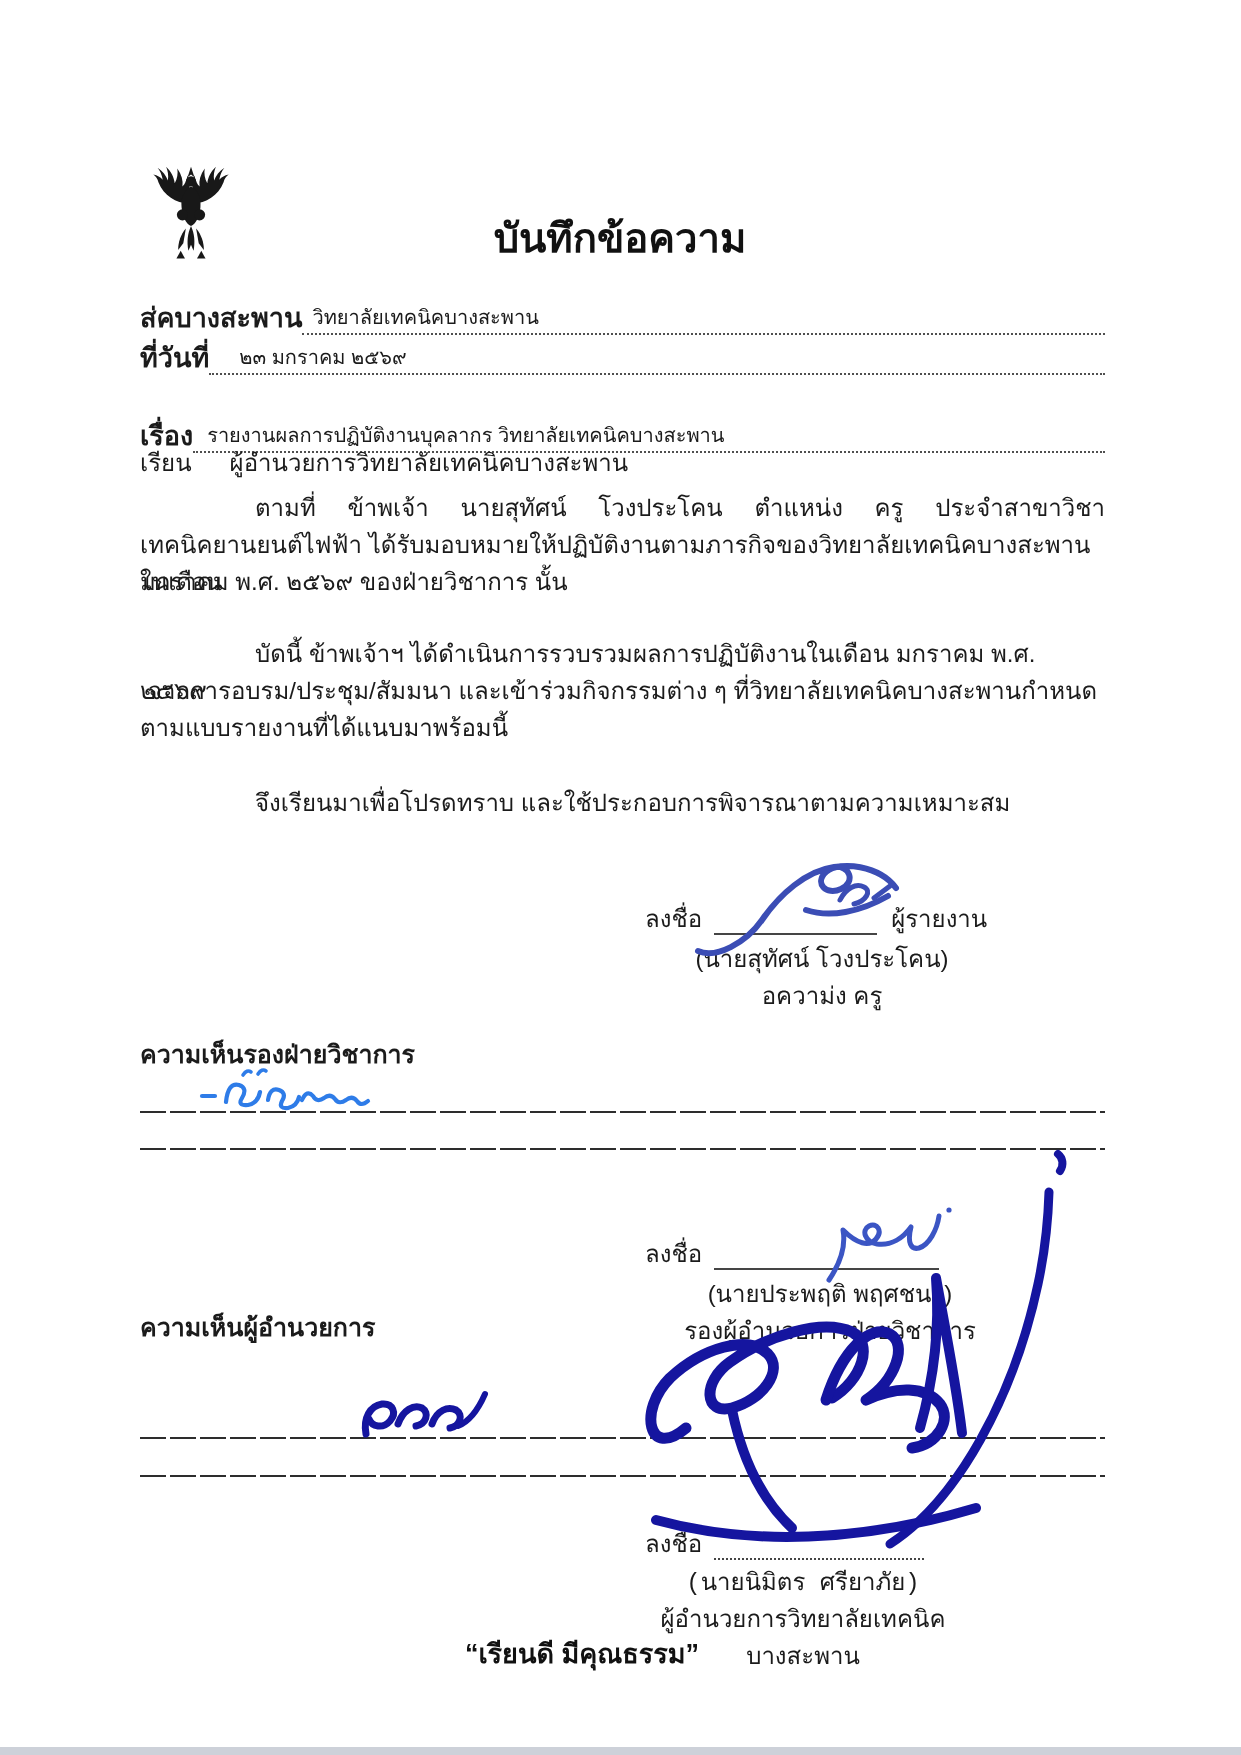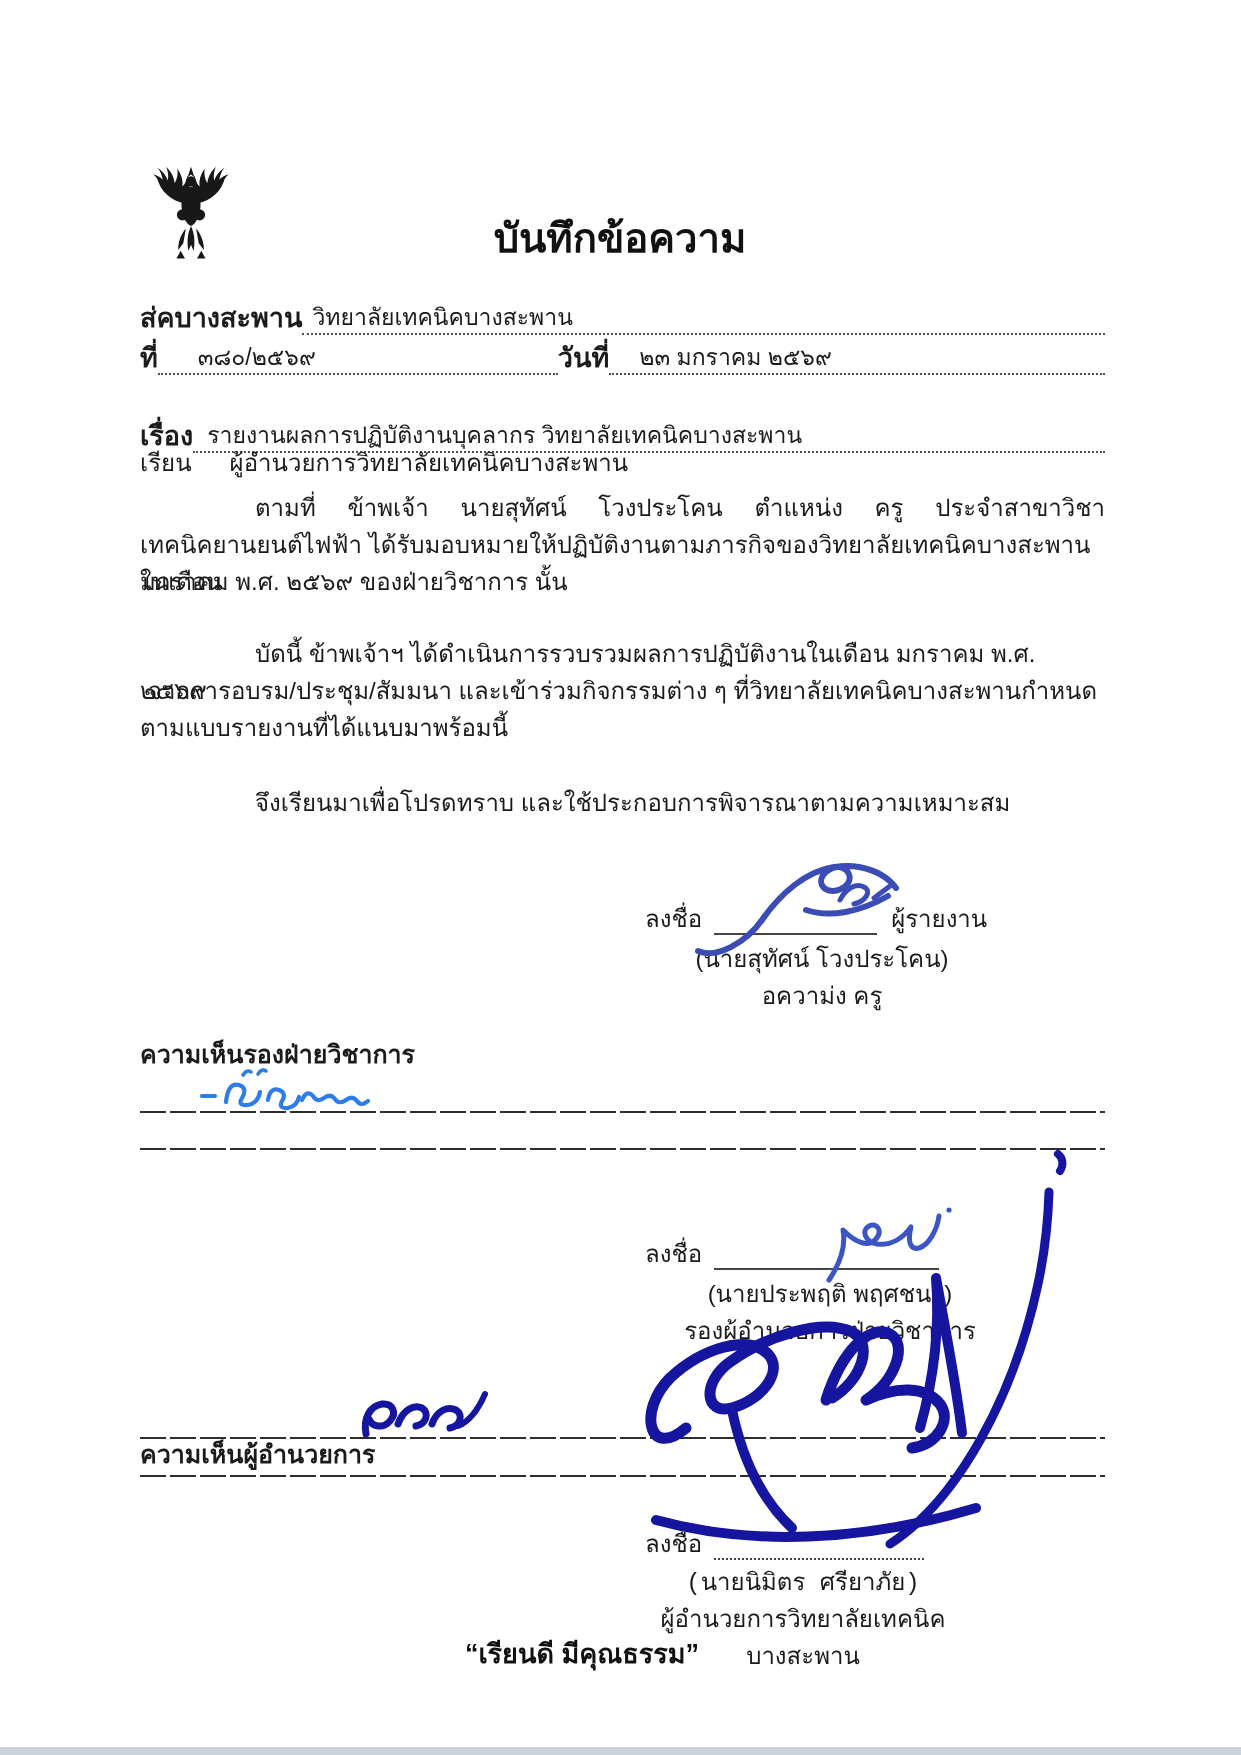--- a/index.html
+++ b/index.html
@@ -12,21 +12,21 @@
   
   .emblem{left:152px;top:166px;width:78px;height:96px;}
   .doc-title{left:420px;top:206px;width:400px;text-align:center;
     font-size:40px;font-weight:bold;color:#111;}
   
   .frow{left:140px;width:965px;display:flex;align-items:flex-end;}
   .lbl{font-weight:bold;font-size:27px;white-space:nowrap;line-height:34px;}
   .lead{border-bottom:2.2px dotted #4f4f4f;padding-bottom:1px;min-height:30px;
     display:flex;align-items:flex-end;}
   .lead.grow{flex:1;}
-  .val{font-size:23px;line-height:30px;white-space:nowrap;margin-top:26px;}
+  .val{font-size:20px;line-height:30px;white-space:nowrap;margin-top:26px;}
   .row-agency{top:276px;}
   .row-numdate{top:316px;}
   .lead-num{width:400px;}
   .row-subject{top:394px;}
   .row-salute{top:446px;align-items:baseline;}
   .salute-lbl{font-size:24px;line-height:34px;}
   .salute-val{font-size:24px;line-height:34px;margin-left:38px;}
   
   .bodyline{left:140px;width:965px;font-size:24px;line-height:37px;}
   .indent{text-indent:115px;}
@@ -45,21 +45,21 @@
   .sig-line.dotline{border-bottom:2.4px dotted #454545;}
   .w160{width:163px;} .w225{width:225px;} .w210{width:210px;}
   .sig-after{white-space:nowrap;margin-left:2px;}
   .sig-name{text-align:center;font-size:24px;line-height:37px;margin-top:5px;}
   .sig-pos{text-align:center;font-size:24px;line-height:37px;}
   .n1{width:330px;margin-left:12px;}
   .n2{width:310px;margin-left:30px;}
   .n3{width:300px;margin-left:8px;font-family:Liberation Mono, monospace;}
   
   .comment-h{left:140px;font-weight:bold;font-size:25px;line-height:32px;}
-  .dep-h{top:1038px;} .dir-h{top:1438px;}
+  .dep-h{top:1038px;} .dir-h{top:1311px;}
   .rule{left:140px;width:965px;height:2px;
     background:repeating-linear-gradient(90deg,#2d2d2d 0 26px,transparent 26px 30px);}
   .r1{top:1111px;} .r2{top:1148px;} .r3{top:1437px;} .r4{top:1475px;}
   
   .ink{pointer-events:none;}
   .svg-sig1{left:688px;top:858px;width:230px;height:105px;z-index:2;}
   .svg-note1{left:198px;top:1066px;width:185px;height:52px;z-index:2;}
   .svg-sig2{left:815px;top:1200px;width:150px;height:85px;z-index:2;}
   .svg-note2{left:352px;top:1378px;width:140px;height:68px;z-index:2;}
   .svg-sig3{left:590px;top:1128px;width:500px;height:440px;z-index:2;}
@@ -94,23 +94,20 @@
 
   <div class="abs frow row-agency">
     <span class="lbl">ส่คบางสะพาน</span>
     <span class="lead grow">
       <span class="val" style="padding-left:10px">วิทยาลัยเทคนิคบางสะพาน</span>
     </span>
   </div>
 
   <div class="abs frow row-numdate">
     <span class="lbl">ที่</span>
-    <span class="lead lead-num">
-      <span class="val" style="padding-left:40px">๓๘๐/๒๕๖๙</span>
-    </span>
     <span class="lbl">วันที่</span>
     <span class="lead grow">
       <span class="val" style="padding-left:30px">๒๓  มกราคม  ๒๕๖๙</span>
     </span>
   </div>
 
   <div class="abs frow row-subject">
     <span class="lbl">เรื่อง</span>
     <span class="lead grow">
       <span class="val" style="padding-left:14px">รายงานผลการปฏิบัติงานบุคลากร วิทยาลัยเทคนิคบางสะพาน</span>

